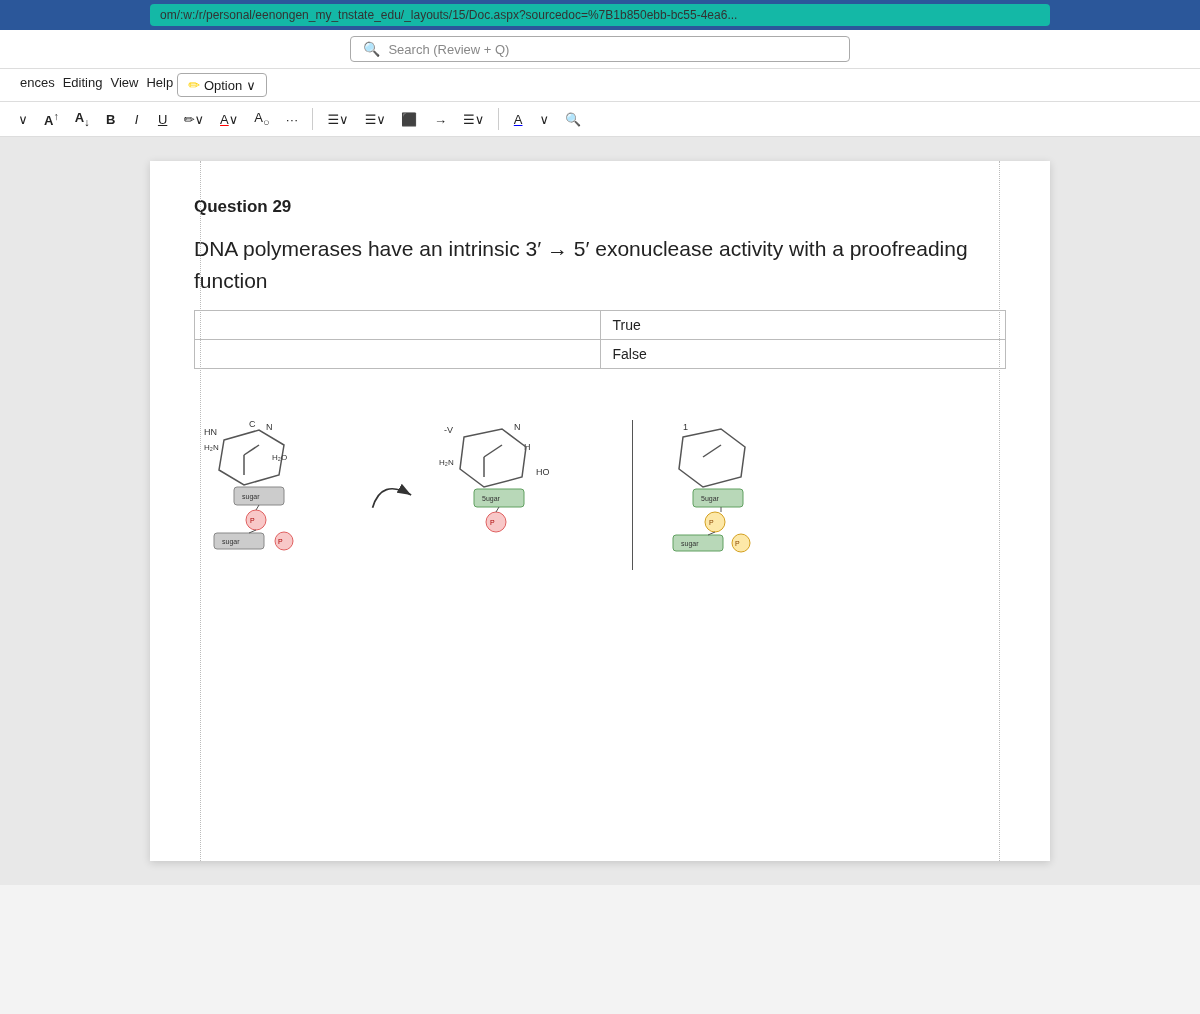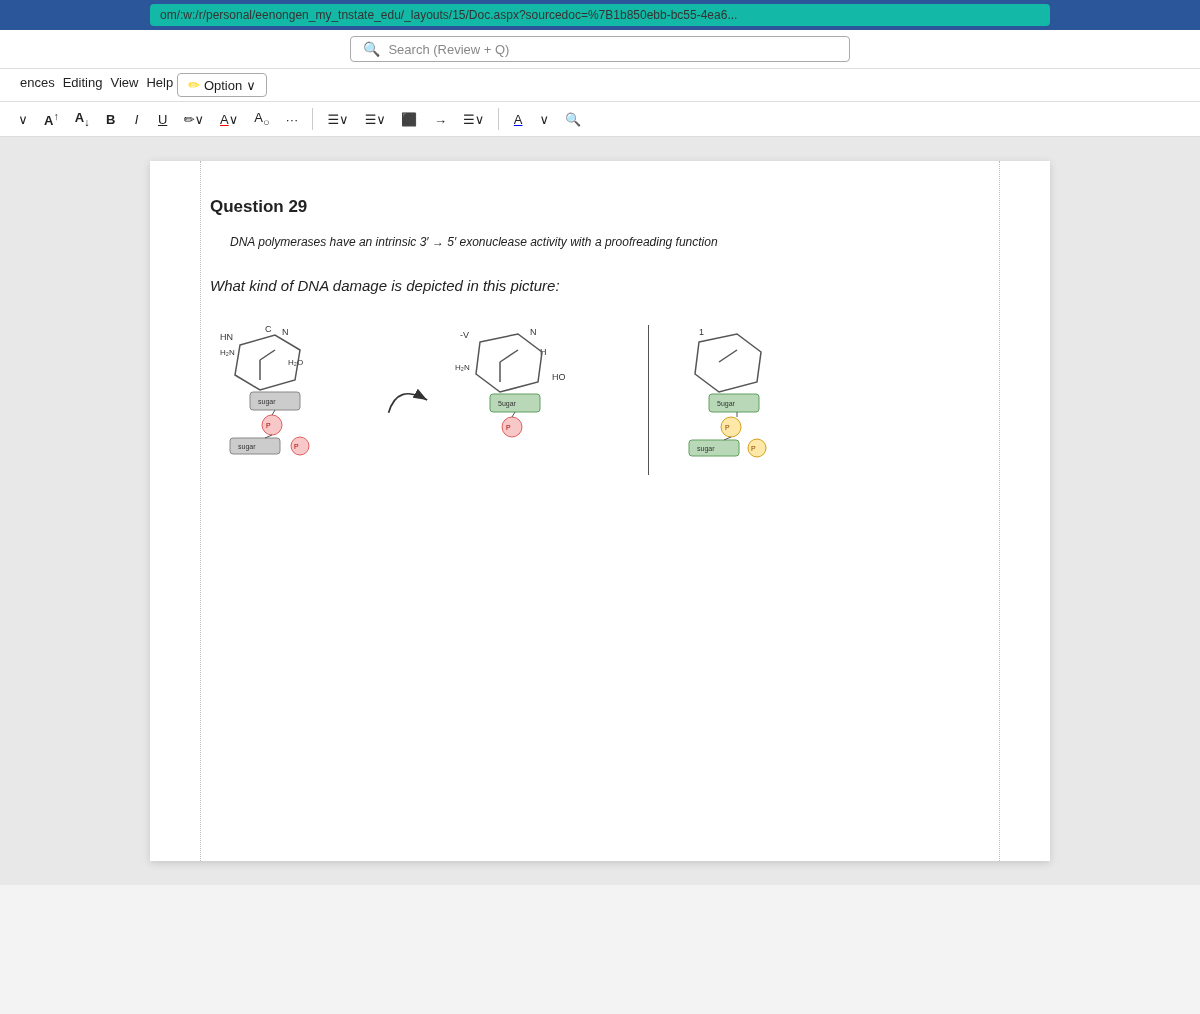--- a/index.html
+++ b/index.html
@@ -120,21 +120,21 @@
       background: #e8e8e8;
       padding: 24px 0;
       min-height: 700px;
       display: flex;
       justify-content: center;
     }
     .doc-page {
       background: #fff;
       width: 900px;
       min-height: 700px;
-      padding: 36px 60px;
+      padding: 36px 44px;
       box-shadow: 0 2px 8px rgba(0,0,0,0.15);
       position: relative;
     }
 
     
     .margin-line-left {
       position: absolute;
       left: 50px;
       top: 0;
       bottom: 0;
@@ -147,25 +147,23 @@
       bottom: 0;
       border-right: 1px dotted #bbb;
     }
 
     .question-title {
       font-size: 17px;
       font-weight: bold;
       margin-bottom: 16px;
     }
     .question-body {
-      font-size: 12px;
+      font-size: 21px;
       margin-bottom: 14px;
-      font-style: italic;
       line-height: 1.5;
-      margin-left: 20px;
     }
     .question-options-label {
       font-size: 14px;
       margin-bottom: 8px;
     }
     .options-table {
       border-collapse: collapse;
       width: 100%;
       margin-bottom: 24px;
     }
@@ -278,25 +276,36 @@
 <div class="doc-area">
   <div class="doc-page">
     <div class="margin-line-left"></div>
     <div class="margin-line-right"></div>
 
     <div class="question-title">Question 29</div>
 
     <div class="question-body">DNA polymerases have an intrinsic 3′ → 5′ exonuclease activity with a proofreading function</div>
 
 
+    <table class="options-table">
+      <tbody>
+          <tr>
+        <td class="left-cell"></td>
+        <td class="right-cell">True</td>
+      </tr>
+      <tr>
+        <td class="left-cell"></td>
+        <td class="right-cell">False</td>
+      </tr>
+    </tbody>
+      </table>
 
 
     <div style="height:12px;"></div>
 
-    <div class="q30-body">What kind of DNA damage is depicted in this picture:</div>
 
     <div class="chem-diagram">
 
       <div class="chem-box">
         <svg class="chem-svg" viewBox="0 0 160 160">
 
           <text x="10" y="20" font-size="9" fill="#333">HN</text>
           <text x="72" y="15" font-size="9" fill="#333">N</text>
 
           <polygon points="30,25 65,15 90,30 85,60 50,70 25,55" fill="none" stroke="#555" stroke-width="1.5"></polygon>

